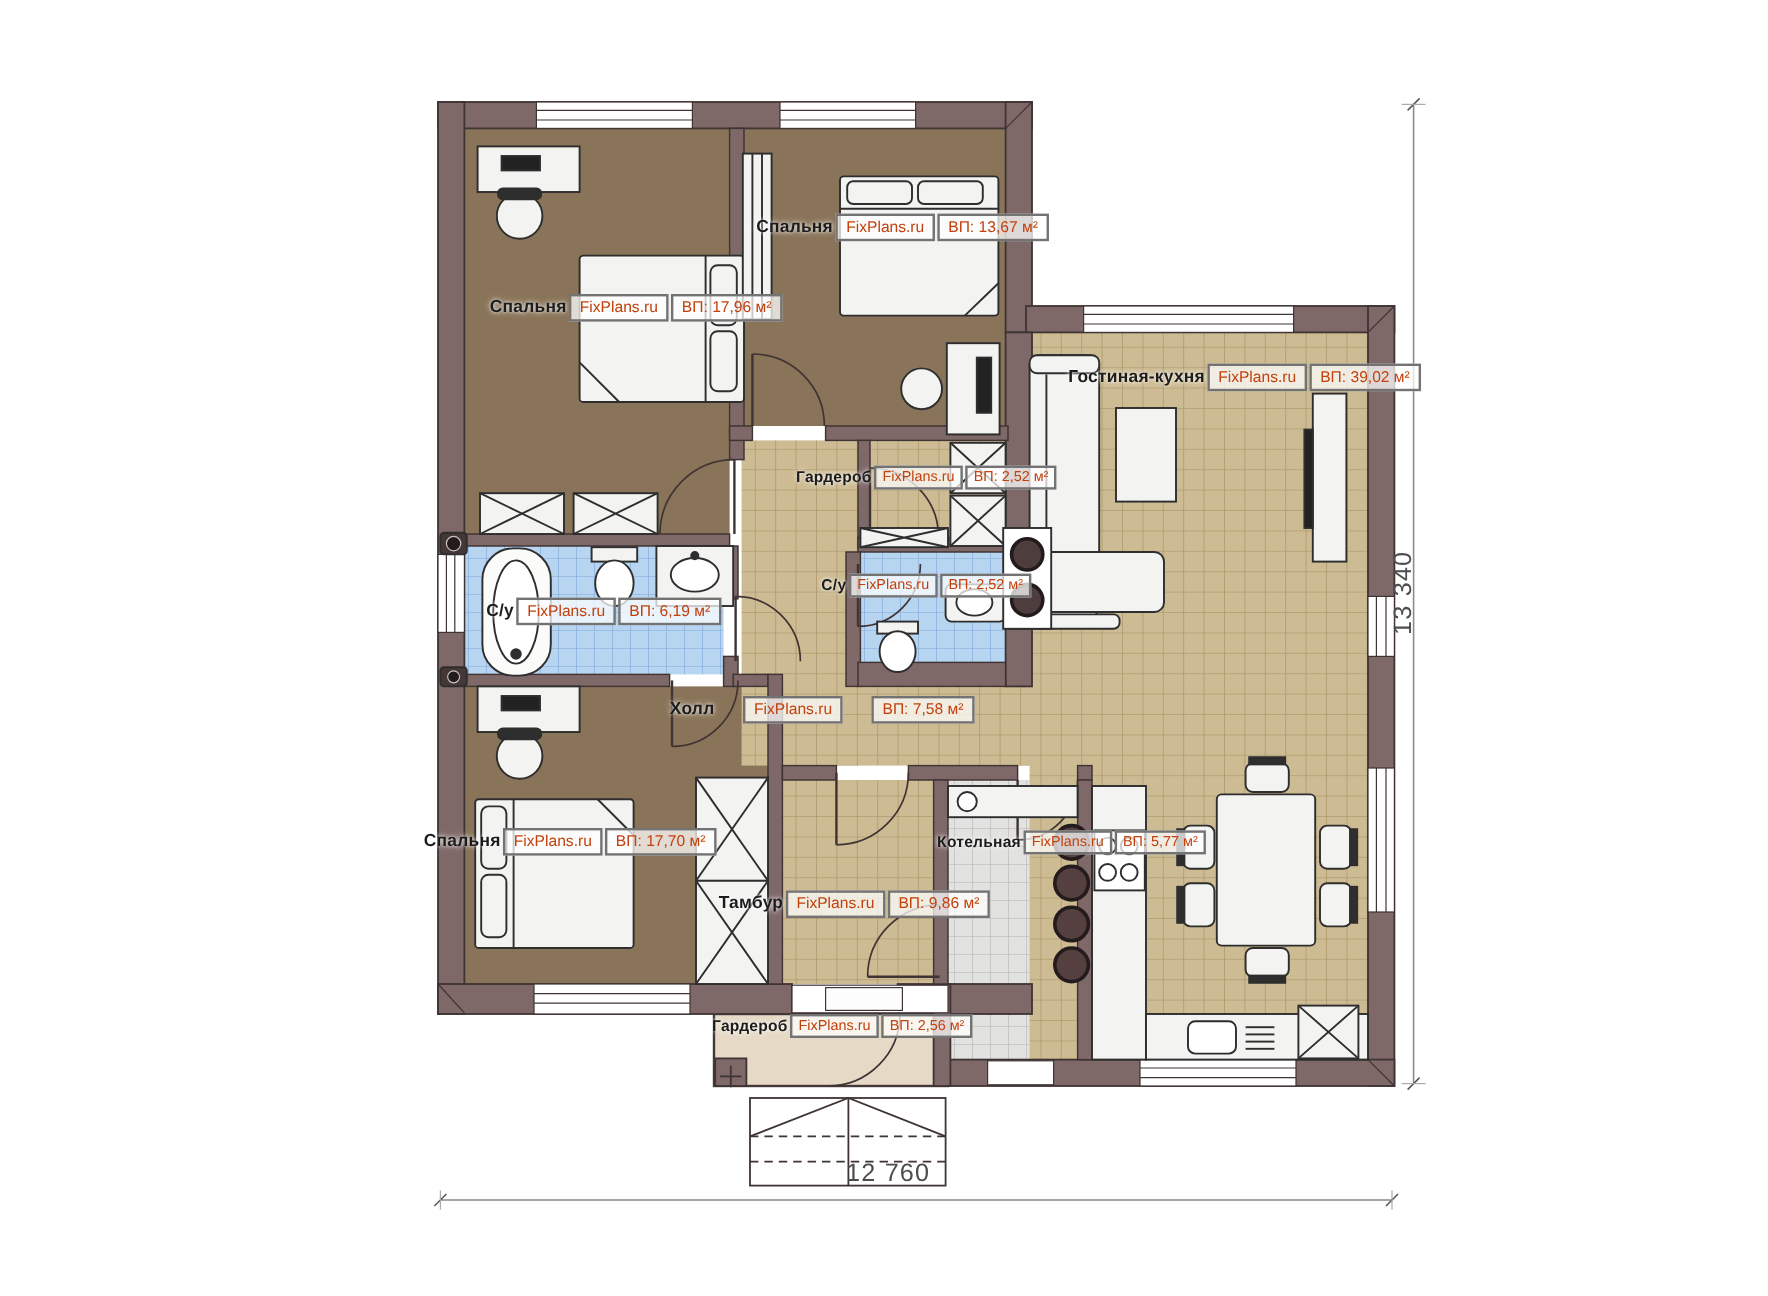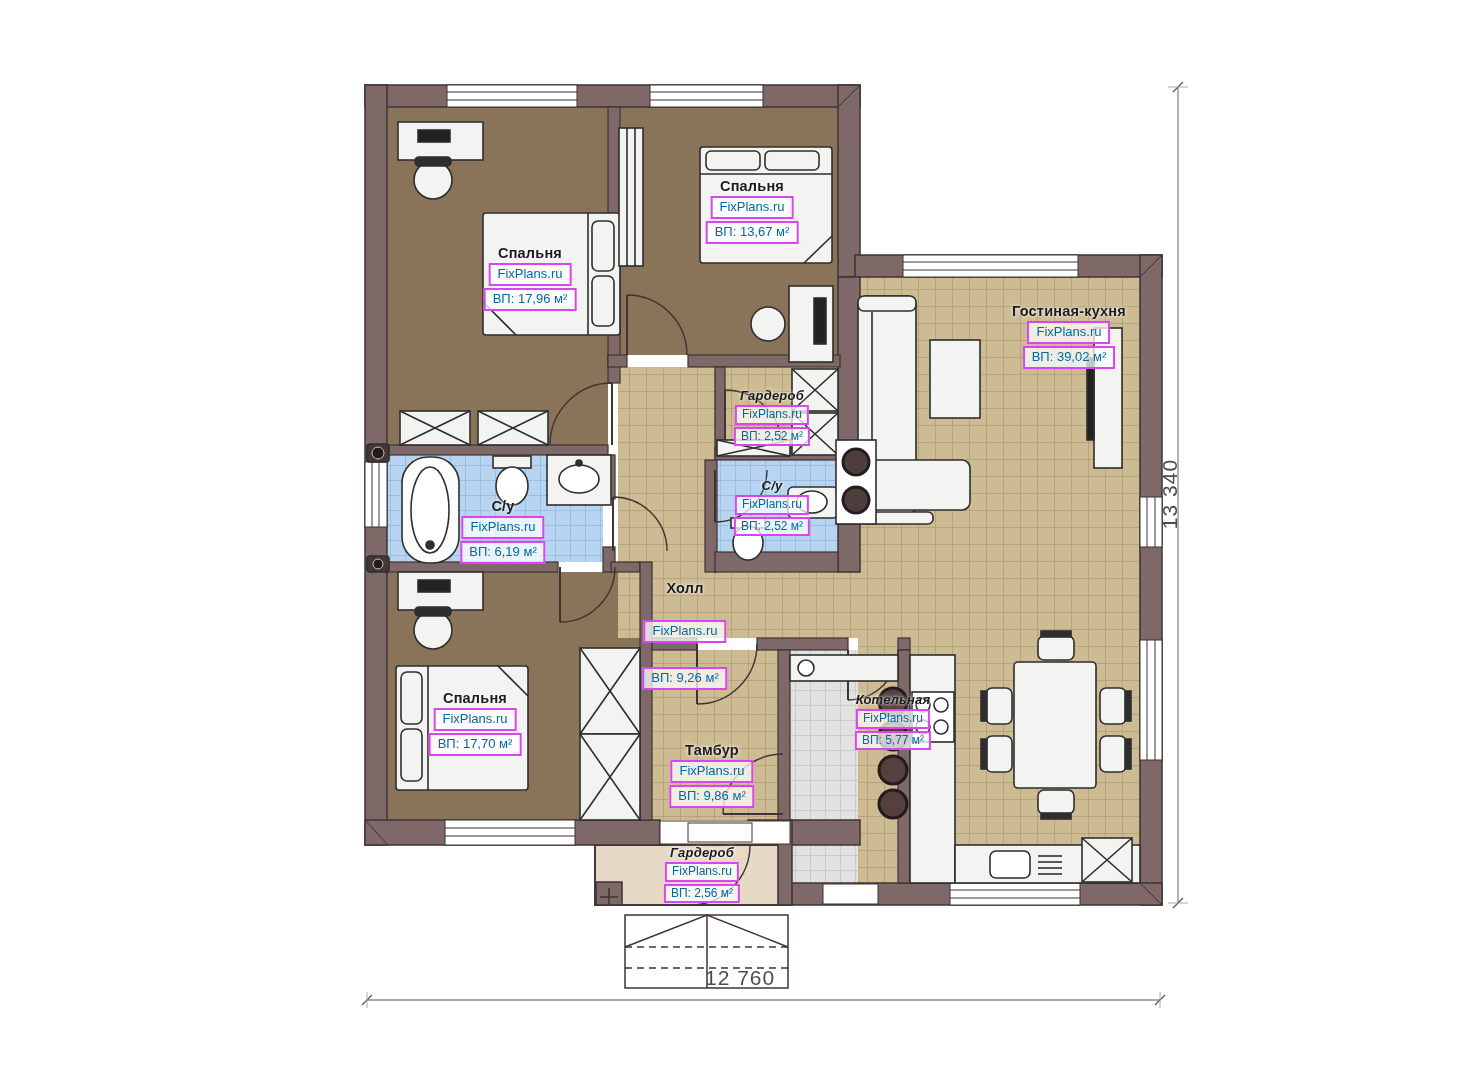--- a/index.html
+++ b/index.html
@@ -1,25 +1,25 @@
 <!DOCTYPE html>
 <html><head>
 <meta charset="utf-8">
 <style>
   html,body{margin:0;padding:0;background:#ffffff;}
   #stage{position:relative;width:1473px;height:1080px;background:#ffffff;overflow:hidden;
          font-family:"Liberation Sans",sans-serif;}
   #plan-svg{position:absolute;left:0;top:0;}
-  .room-label{position:absolute;transform:translateX(-50%);display:flex;flex-direction:column;
+  .room-label{position:absolute;transform:translateX(-50%);display:flex;
               align-items:center;gap:2px;z-index:5;color:#1c1c1c;text-align:center;}
   .room-label .rn{font-weight:bold;font-size:14.5px;letter-spacing:.2px;
                   text-shadow:0 0 3px rgba(255,255,255,.85),0 0 6px rgba(255,255,255,.6);white-space:nowrap;}
-  .room-label .box{border:2px solid #d946ef;background:rgba(255,255,255,.74);
-                   padding:1px 7px;font-size:13px;line-height:1.3;white-space:nowrap;color:#0369a1;}
-  .room-label.sm .rn{font-size:13px;font-style:italic;}
+  .room-label .box{border:2px solid #737373;background:rgba(255,255,255,.74);
+                   padding:1px 7px;font-size:13px;line-height:1.3;white-space:nowrap;color:#c2410c;}
+  .room-label.sm .rn{font-size:13px;}
   .room-label.sm .box{font-size:12px;padding:0 5px;border-width:2px;}
   .dim{position:absolute;color:#4d4d4d;font-size:21px;letter-spacing:1px;z-index:4;white-space:nowrap;}
   #dim-right{transform:rotate(-90deg);transform-origin:center;}
 </style>
 </head>
 <body>
 
 <div id="stage">
 
 <svg id="plan-svg" width="1473" height="1080" viewBox="0 0 1473 1080">
@@ -391,21 +391,21 @@
   <div class="box">FixPlans.ru</div>
   <div class="box">ВП: 17,96 м²</div>
 </div>
 
 <div class="room-label" style="left:752px;top:178px;">
   <span class="rn">Спальня</span>
   <div class="box">FixPlans.ru</div>
   <div class="box">ВП: 13,67 м²</div>
 </div>
 
-<div class="room-label" style="left:1037px;top:303px;margin-left:32px;">
+<div class="room-label" style="left:1037px;top:303px;">
   <span class="rn">Гостиная-кухня</span>
   <div class="box">FixPlans.ru</div>
   <div class="box">ВП: 39,02 м²</div>
 </div>
 
 <div class="room-label sm" style="left:772px;top:388px;">
   <span class="rn">Гардероб</span>
   <div class="box">FixPlans.ru</div>
   <div class="box">ВП: 2,52 м²</div>
 </div>
@@ -418,21 +418,21 @@
 
 <div class="room-label sm" style="left:772px;top:478px;">
   <span class="rn">С/у</span>
   <div class="box">FixPlans.ru</div>
   <div class="box">ВП: 2,52 м²</div>
 </div>
 
 <div class="room-label" style="left:685px;top:580px;gap:24px;">
   <span class="rn">Холл</span>
   <div class="box">FixPlans.ru</div>
-  <div class="box">ВП: 9,26 м²</div>
+  <div class="box">ВП: 7,58 м²</div>
 </div>
 
 <div class="room-label" style="left:475px;top:690px;">
   <span class="rn">Спальня</span>
   <div class="box">FixPlans.ru</div>
   <div class="box">ВП: 17,70 м²</div>
 </div>
 
 <div class="room-label sm" style="left:845px;top:692px;margin-left:48px;">
   <span class="rn">Котельная</span>

